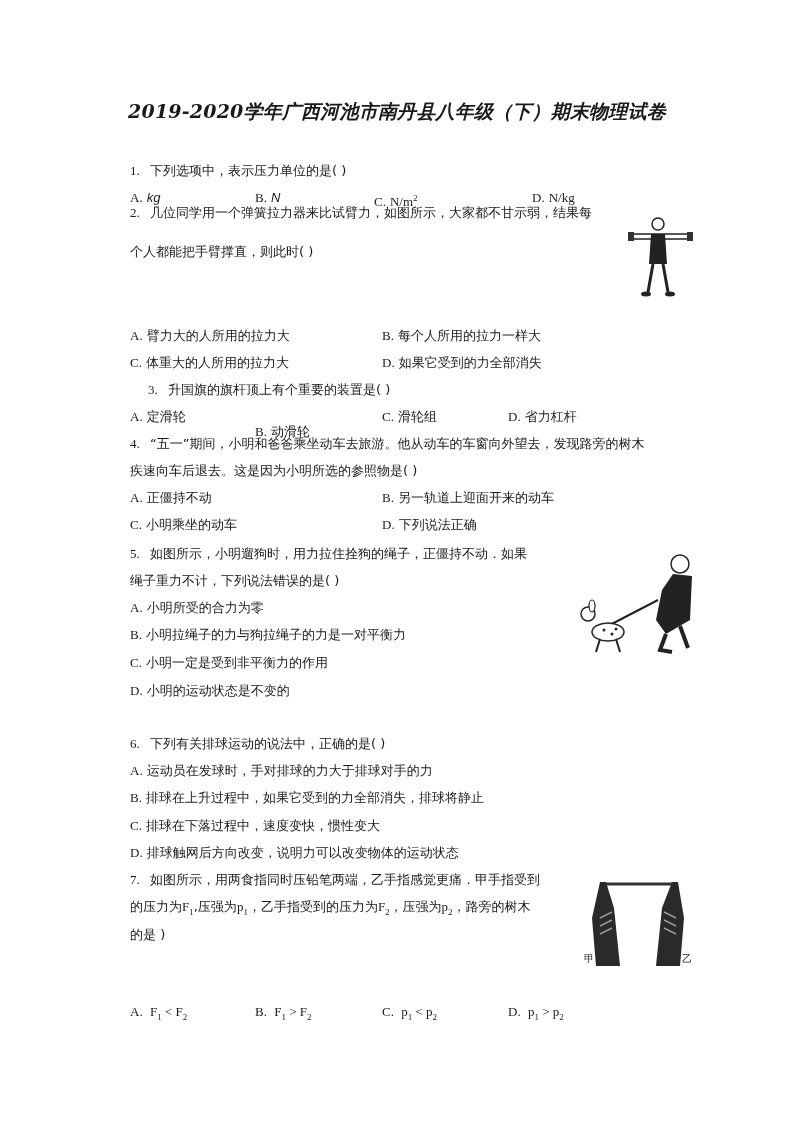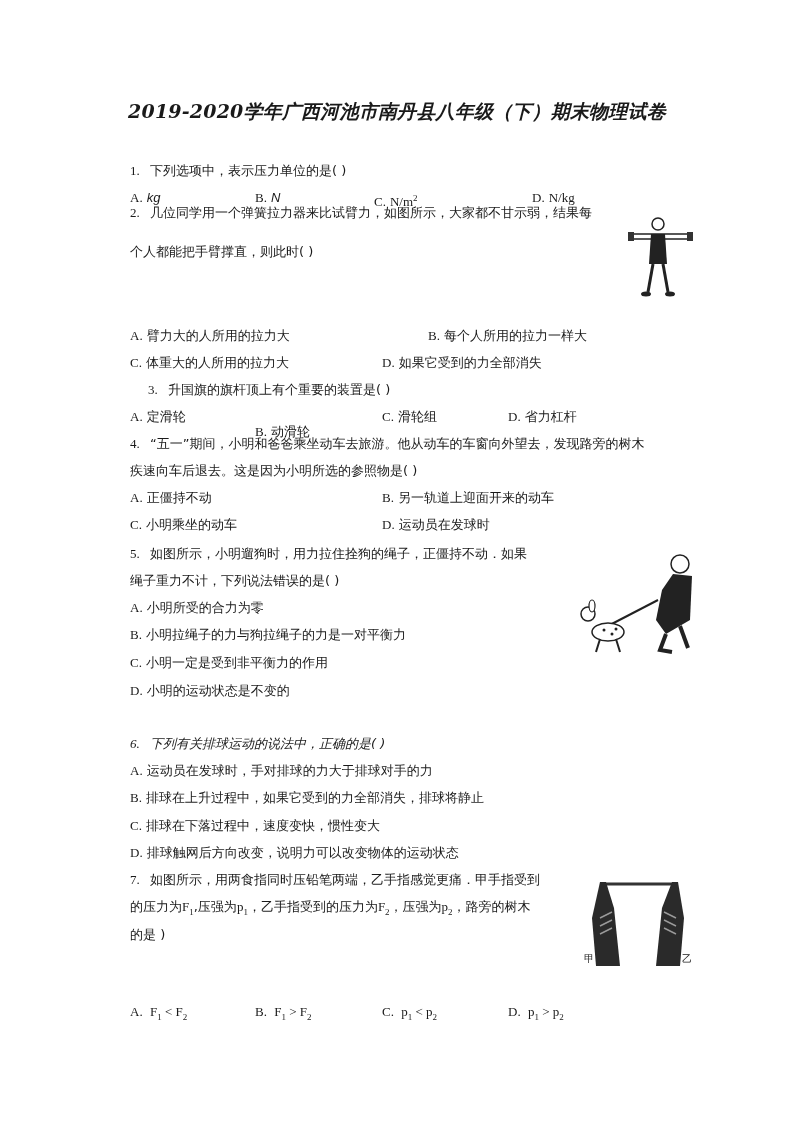--- a/index.html
+++ b/index.html
@@ -38,40 +38,40 @@
   <rect x="5" y="20" width="58" height="5" fill="none" stroke="#222" stroke-width="1.5"></rect>
   <rect x="2" y="18" width="6" height="9" fill="#333"></rect>
   <rect x="61" y="18" width="6" height="9" fill="#333"></rect>
   <path d="M25 20 L39 20 L41 50 L23 50 Z" fill="#222"></path>
   <line x1="27" y1="50" x2="22" y2="78" stroke="#222" stroke-width="3"></line>
   <line x1="37" y1="50" x2="42" y2="78" stroke="#222" stroke-width="3"></line>
   <ellipse cx="20" cy="80" rx="5" ry="2.5" fill="#222"></ellipse>
   <ellipse cx="44" cy="80" rx="5" ry="2.5" fill="#222"></ellipse>
 </svg>
 <div class="opt" style="top:327px; left:130px;"><span class="lab">A.</span><span>臂力大的人所用的拉力大</span></div>
-<div class="opt" style="top:327px; left:382px;margin-left:46px;"><span class="lab">B.</span><span>每个人所用的拉力一样大</span></div>
+<div class="opt" style="top:327px; left:382px;"><span class="lab">B.</span><span>每个人所用的拉力一样大</span></div>
 <div class="opt" style="top:354px; left:130px;"><span class="lab">C.</span><span>体重大的人所用的拉力大</span></div>
 <div class="opt" style="top:354px; left:382px;"><span class="lab">D.</span><span>如果它受到的力全部消失</span></div>
 
 <div class="line" style="top:381px; left:130px;margin-left:18px;">
   <span class="num serif">3.</span><span>升国旗的旗杆顶上有个重要的装置是(    )</span>
 </div>
 <div class="opt" style="top:408px; left:130px;"><span class="lab">A.</span><span>定滑轮</span></div>
 <div class="opt" style="top:408px; left:255px;margin-top:15px;"><span class="lab">B.</span><span>动滑轮</span></div>
 <div class="opt" style="top:408px; left:382px;"><span class="lab">C.</span><span>滑轮组</span></div>
 <div class="opt" style="top:408px; left:508px;"><span class="lab">D.</span><span>省力杠杆</span></div>
 
 <div class="line" style="top:435px; left:130px;">
   <span class="num serif">4.</span><span>“五一”期间，小明和爸爸乘坐动车去旅游。他从动车的车窗向外望去，发现路旁的树木</span>
 </div>
 <div class="line" style="top:462px; left:130px;">疾速向车后退去。这是因为小明所选的参照物是(    )</div>
 <div class="opt" style="top:489px; left:130px;"><span class="lab">A.</span><span>正僵持不动</span></div>
 <div class="opt" style="top:489px; left:382px;"><span class="lab">B.</span><span>另一轨道上迎面开来的动车</span></div>
 <div class="opt" style="top:516px; left:130px;"><span class="lab">C.</span><span>小明乘坐的动车</span></div>
-<div class="opt" style="top:516px; left:382px;"><span class="lab">D.</span><span>运动员在发球时</span></div>
+<div class="opt" style="top:516px; left:382px;"><span class="lab">D.</span><span>下列说法正确</span></div>
 
 <div class="line" style="top:545px; left:130px;">
   <span class="num serif">5.</span><span>如图所示，小明遛狗时，用力拉住拴狗的绳子，正僵持不动．如果</span>
 </div>
 <div class="line" style="top:572px; left:130px;">绳子重力不计，下列说法错误的是(    )</div>
 <svg class="fig" style="top:550px; left:570px;" width="128" height="108" viewBox="0 0 128 108">
   <circle cx="110" cy="14" r="9" fill="none" stroke="#222" stroke-width="1.5"></circle>
   <path d="M103 24 L122 26 L120 70 L96 84 L86 70 L92 40 Z" fill="#222"></path>
   <path d="M96 84 L90 100 L102 102" fill="none" stroke="#222" stroke-width="4"></path>
   <path d="M110 76 L118 98" fill="none" stroke="#222" stroke-width="4"></path>
@@ -83,21 +83,21 @@
     <circle cx="42" cy="84" r="1.5" fill="#222"></circle>
     <circle cx="46" cy="79" r="1.5" fill="#222"></circle>
   <line x1="30" y1="89" x2="26" y2="102" stroke="#222" stroke-width="2"></line>
   <line x1="46" y1="89" x2="50" y2="102" stroke="#222" stroke-width="2"></line>
 </svg>
 <div class="opt" style="top:599px; left:130px;"><span class="lab">A.</span><span>小明所受的合力为零</span></div>
 <div class="opt" style="top:626px; left:130px;"><span class="lab">B.</span><span>小明拉绳子的力与狗拉绳子的力是一对平衡力</span></div>
 <div class="opt" style="top:654px; left:130px;"><span class="lab">C.</span><span>小明一定是受到非平衡力的作用</span></div>
 <div class="opt" style="top:682px; left:130px;"><span class="lab">D.</span><span>小明的运动状态是不变的</span></div>
 
-<div class="line" style="top:735px; left:130px;font-style:italic;">
+<div class="line" style="top:735px; left:130px;">
   <span class="num serif">6.</span><span>下列有关排球运动的说法中，正确的是(    )</span>
 </div>
 <div class="opt" style="top:762px; left:130px;"><span class="lab">A.</span><span>运动员在发球时，手对排球的力大于排球对手的力</span></div>
 <div class="opt" style="top:789px; left:130px;"><span class="lab">B.</span><span>排球在上升过程中，如果它受到的力全部消失，排球将静止</span></div>
 <div class="opt" style="top:817px; left:130px;"><span class="lab">C.</span><span>排球在下落过程中，速度变快，惯性变大</span></div>
 <div class="opt" style="top:844px; left:130px;"><span class="lab">D.</span><span>排球触网后方向改变，说明力可以改变物体的运动状态</span></div>
 
 <div class="line" style="top:871px; left:130px;">
   <span class="num serif">7.</span><span>如图所示，用两食指同时压铅笔两端，乙手指感觉更痛．甲手指受到</span>
 </div>

